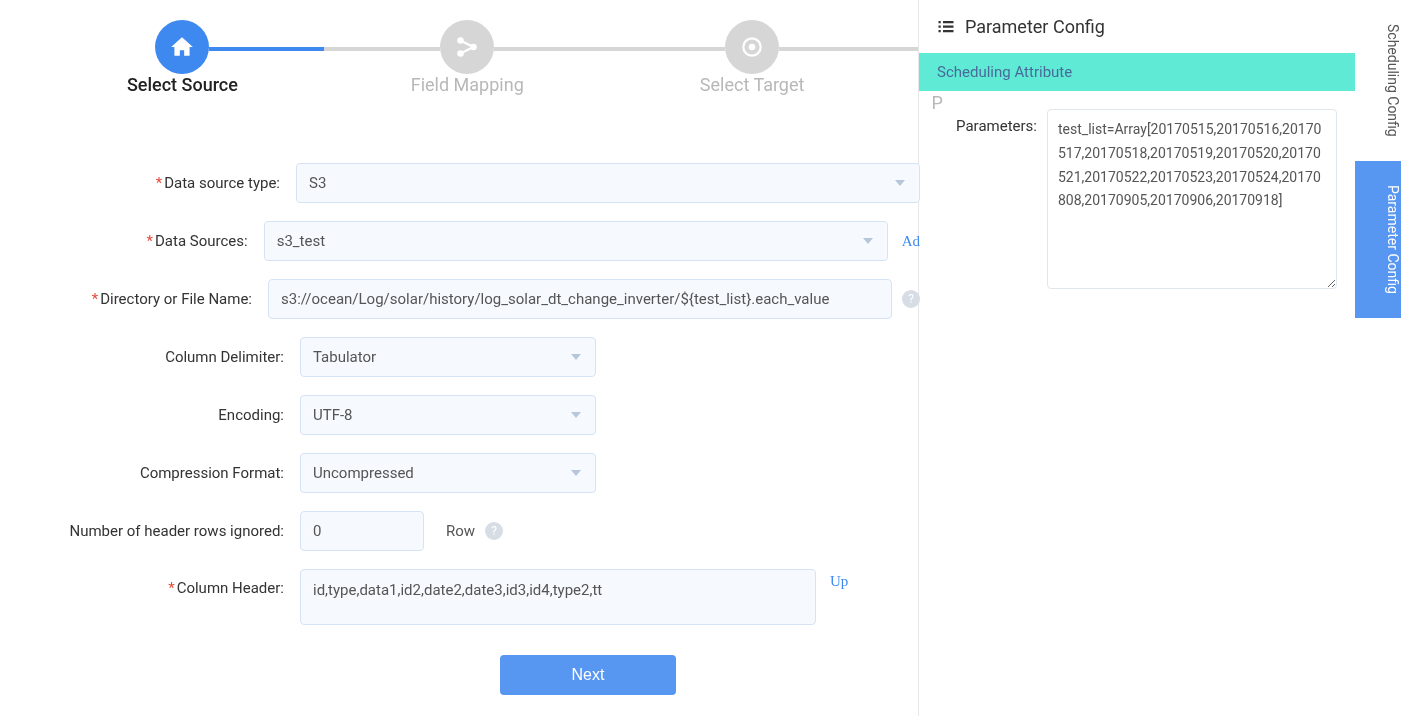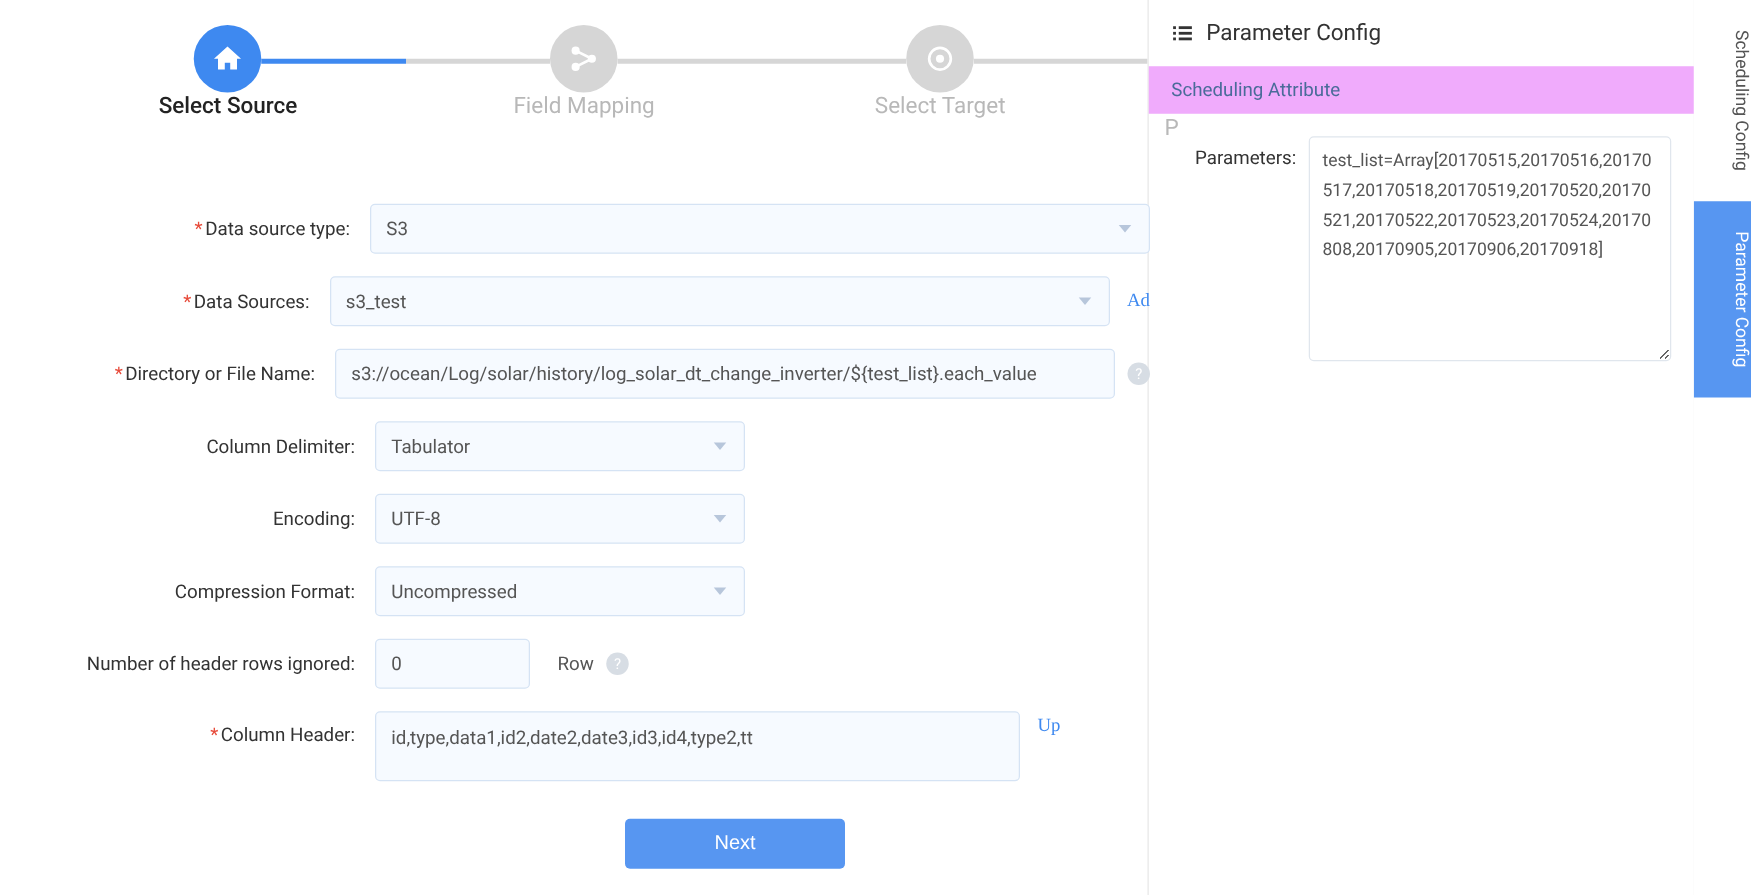--- a/index.html
+++ b/index.html
@@ -50,21 +50,21 @@
   }
   .param-panel .phead {
     padding:16px 18px;
     font-size:18px;
     color:#333;
     display:flex;
     align-items:center;
   }
   .param-panel .phead svg { margin-right:10px; }
   .param-panel .section-label{
-    background:#f0abfc;
+    background:#5eead4;
     padding:10px 18px;
     color:#4a6b99;
     font-size:15px;
   }
   .param-body {
     padding:18px;
     display:flex;
     align-items:flex-start;
   }
   .param-body label{

